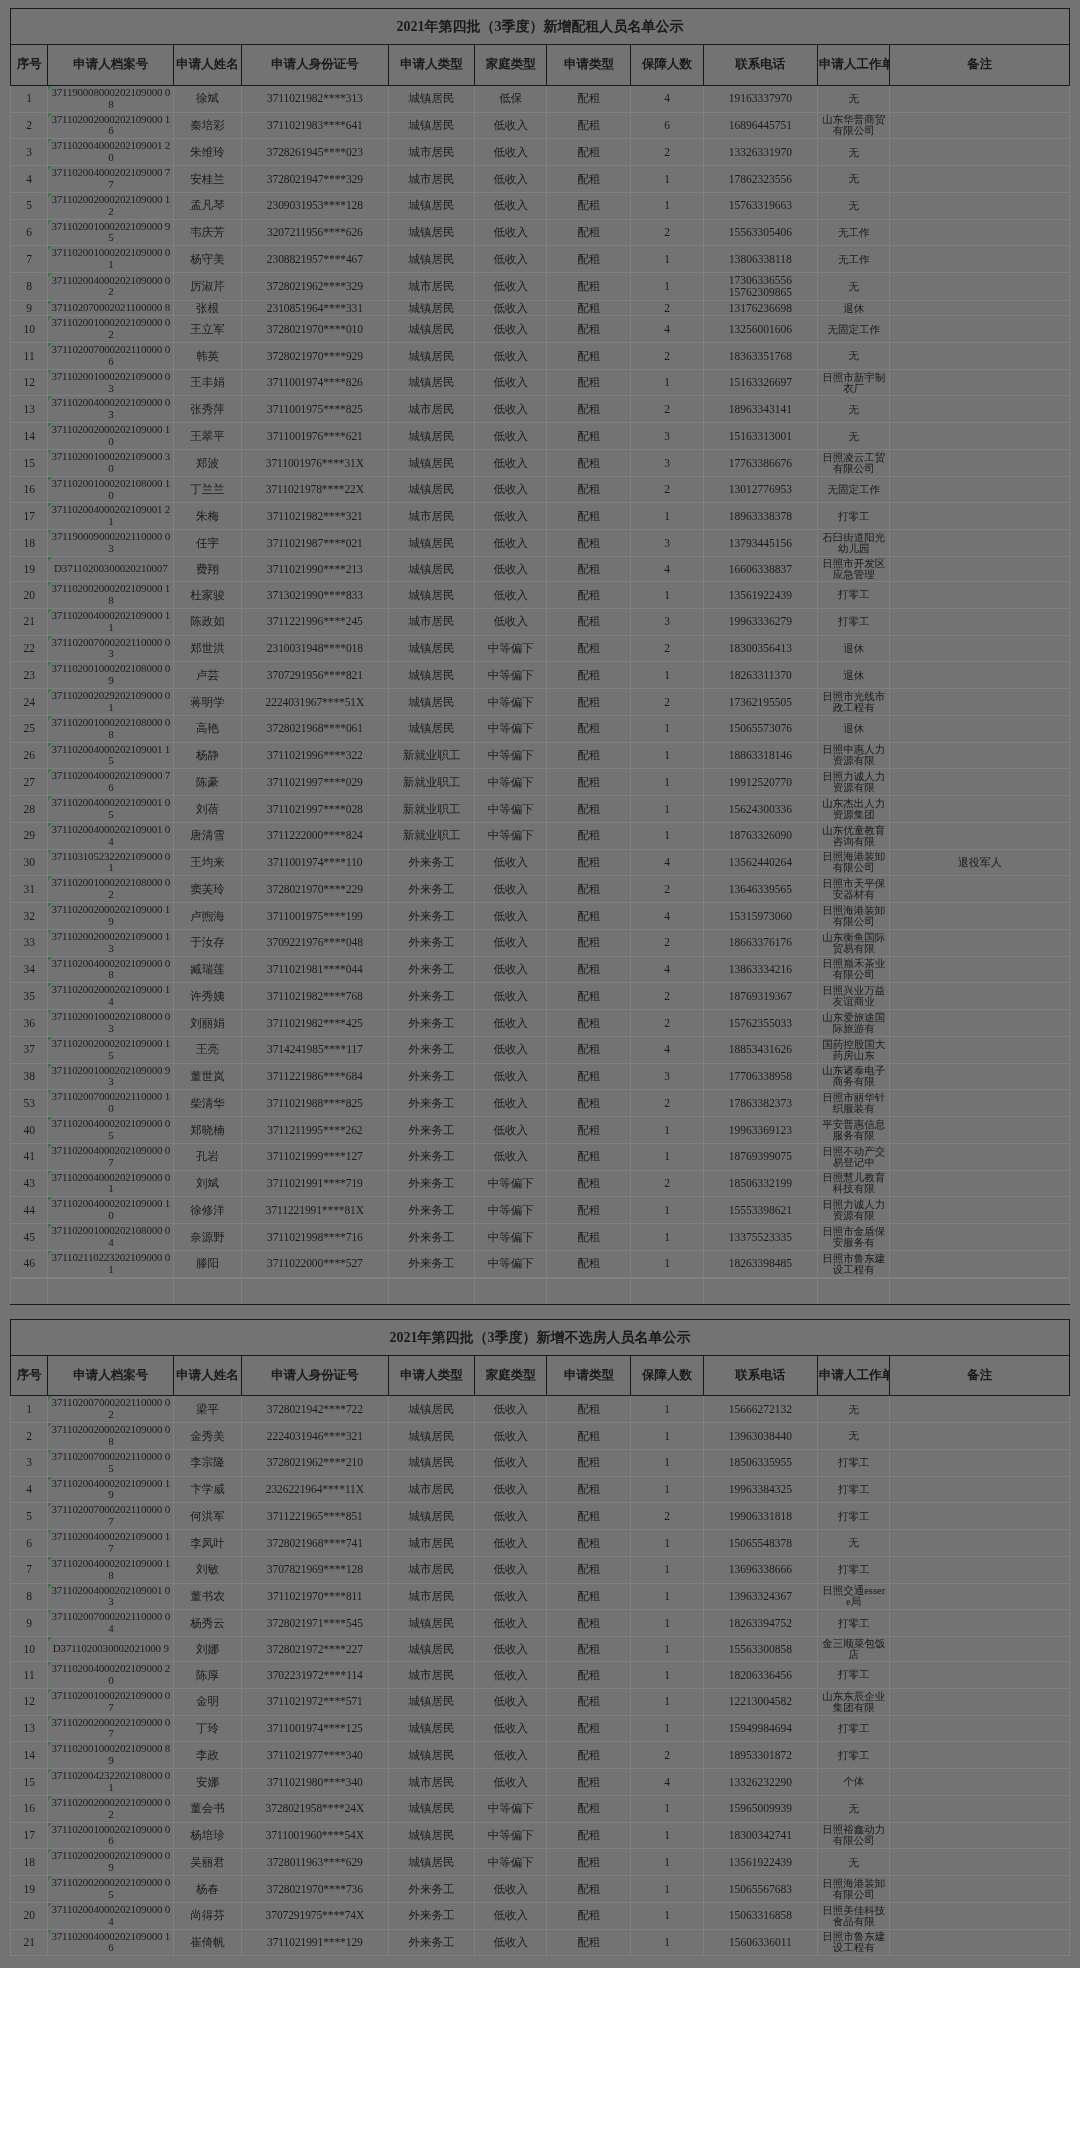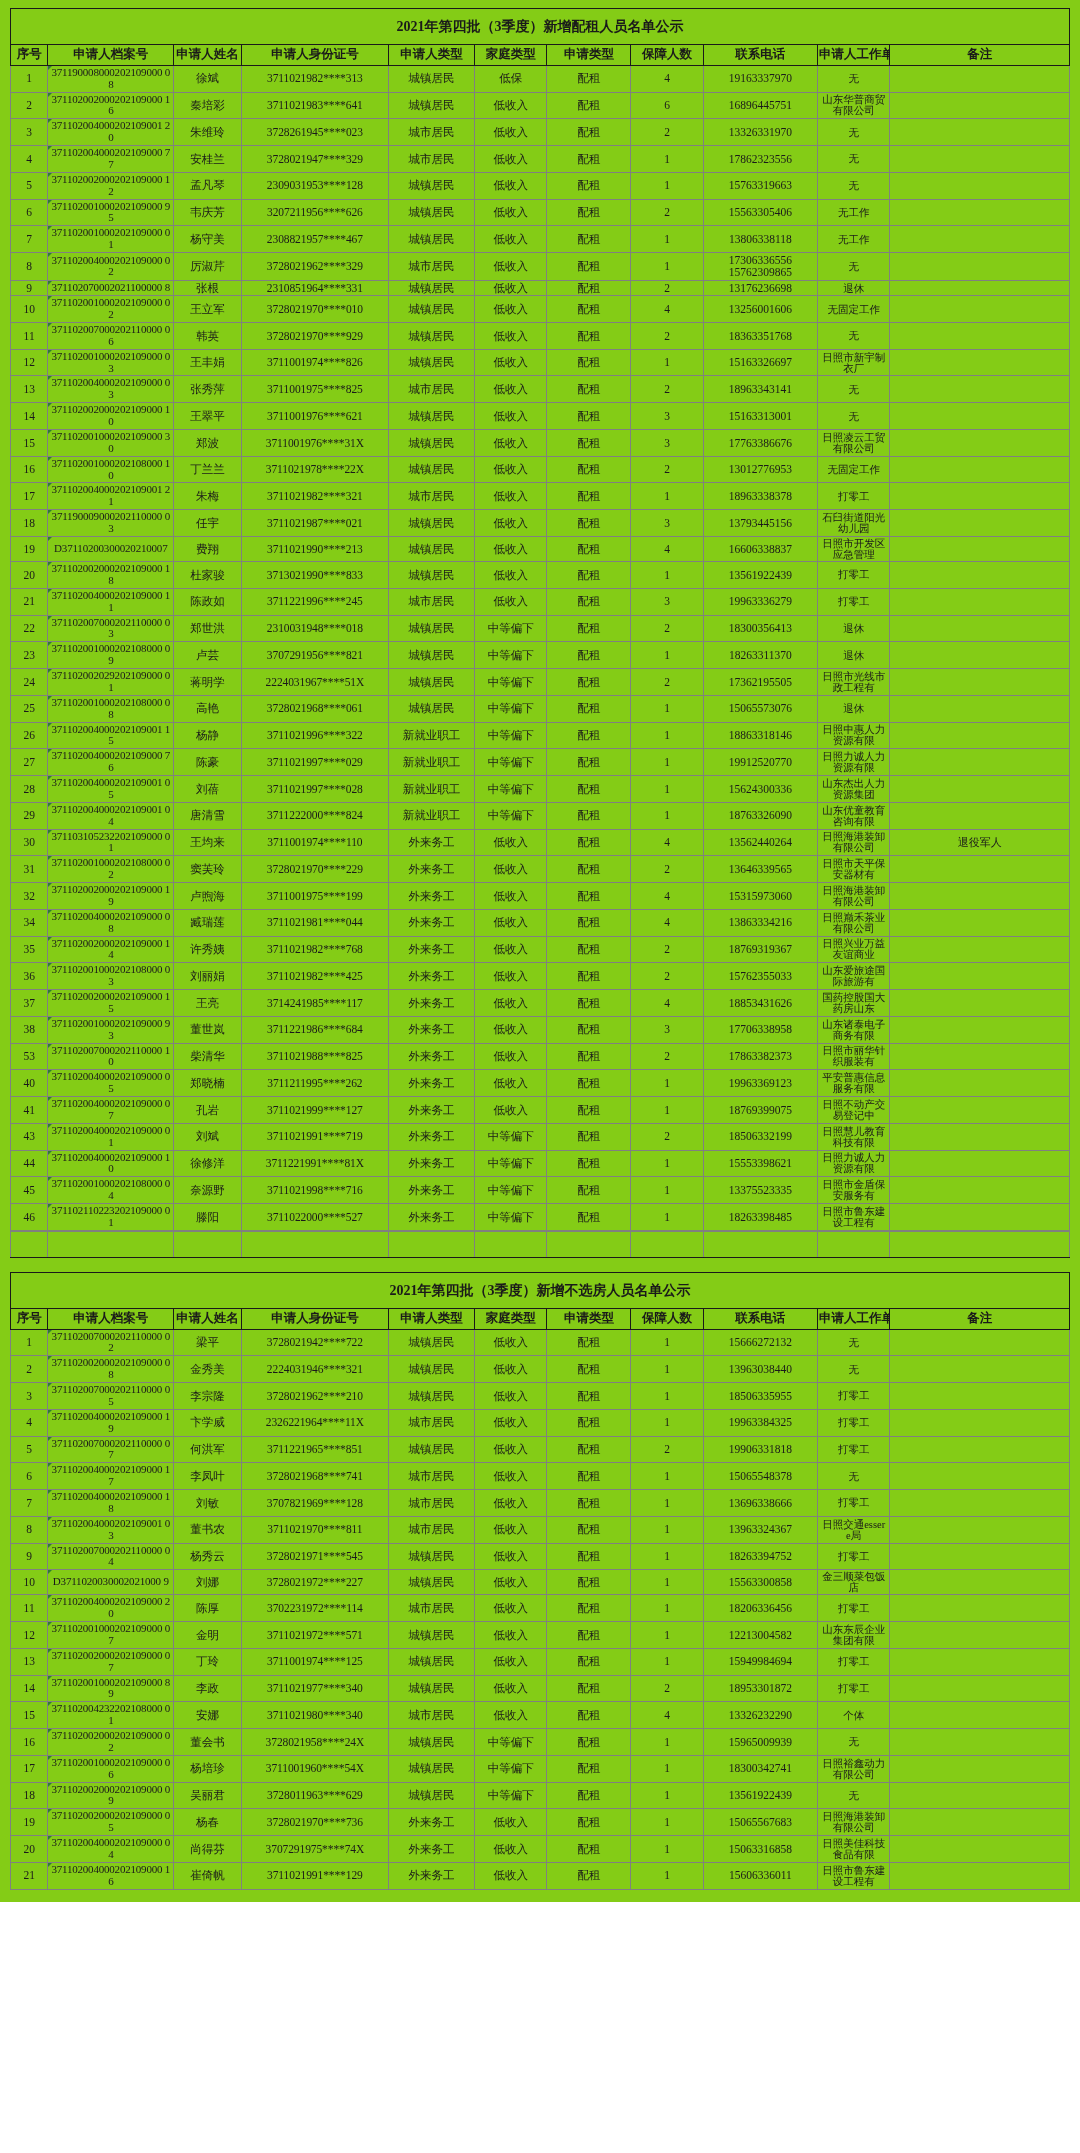--- a/index.html
+++ b/index.html
@@ -6,21 +6,21 @@
   html, body {
     margin: 0; padding: 0;
     background: #ffffff;
     font-family: "Liberation Serif", "DejaVu Serif", serif;
   }
   body { width: 1080px; }
 
   .page {
     width: 1080px;
     padding: 8px 10px 12px 10px;
-    background: #84cc16;
+    background: #737373;
   }
 
   .sheet {
     width: 100%;
     border-collapse: collapse;
     table-layout: fixed;
     border: 1px solid #1a1a1a;
   }
 
   .sheet td, .sheet th {
@@ -33,21 +33,21 @@
     color: #1a1a1a;
     word-break: break-all;
     overflow: hidden;
   }
 
   
   .sheet .hdr th {
     border: 1px solid #1a1a1a;
     font-weight: bold;
     font-size: 12.5px;
-    padding: 3px 1px;
+    padding: 13px 1px;
     line-height: 1.1;
     word-break: keep-all;
   }
 
   .title-wrap {
     border: 1px solid #1a1a1a;
     border-bottom: none;
   }
   .title-bar {
     text-align: center;
@@ -547,20 +547,33 @@
           <td class="id">3711001975****199</td>
           <td class="cn">外来务工</td>
           <td class="cn">低收入</td>
           <td class="cn">配租</td>
           <td>4</td>
           <td class="tel">15315973060</td>
           <td class="unit">日照海港装卸有限公司</td>
           <td class="memo"></td>
         </tr>
         <tr>
+          <td>33</td>
+          <td class="file corner">371102002000202109000 13</td>
+          <td class="name">于汝存</td>
+          <td class="id">3709221976****048</td>
+          <td class="cn">外来务工</td>
+          <td class="cn">低收入</td>
+          <td class="cn">配租</td>
+          <td>2</td>
+          <td class="tel">18663376176</td>
+          <td class="unit">山东衡鱼国际贸易有限</td>
+          <td class="memo"></td>
+        </tr>
+        <tr>
           <td>34</td>
           <td class="file corner">371102004000202109000 08</td>
           <td class="name">臧瑞莲</td>
           <td class="id">3711021981****044</td>
           <td class="cn">外来务工</td>
           <td class="cn">低收入</td>
           <td class="cn">配租</td>
           <td>4</td>
           <td class="tel">13863334216</td>
           <td class="unit">日照巅禾茶业有限公司</td>

